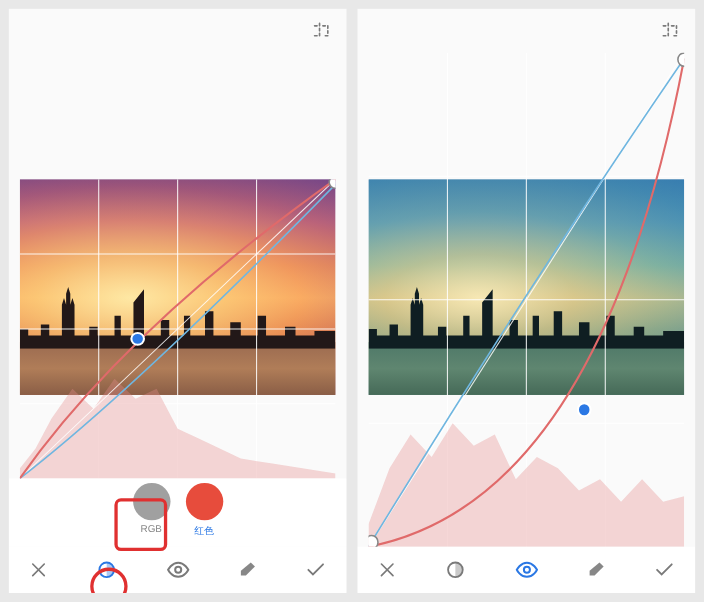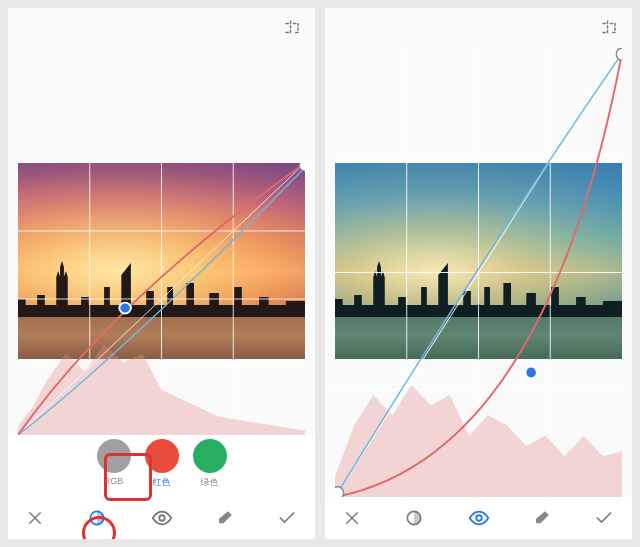--- a/index.html
+++ b/index.html
@@ -211,24 +211,20 @@
 
     <div class="channel-row">
       <div class="channel">
         <div class="swatch rgb"></div>
         <span class="channel-label">RGB</span>
       </div>
       <div class="channel active">
         <div class="swatch red"></div>
         <span class="channel-label">红色</span>
       </div>
-      <div class="channel">
-        <div class="swatch green"></div>
-        <span class="channel-label">绿色</span>
-      </div>
     </div>
 
     <div class="toolbar">
       <span class="tb-icon">
         <svg width="18" height="18" viewBox="0 0 24 24">
             <path stroke="currentColor" stroke-width="2" stroke-linecap="round" d="M5 5l14 14M19 5L5 19"></path>
           </svg>
       </span>
       <span class="tb-icon active">
         <svg width="20" height="20" viewBox="0 0 24 24">

